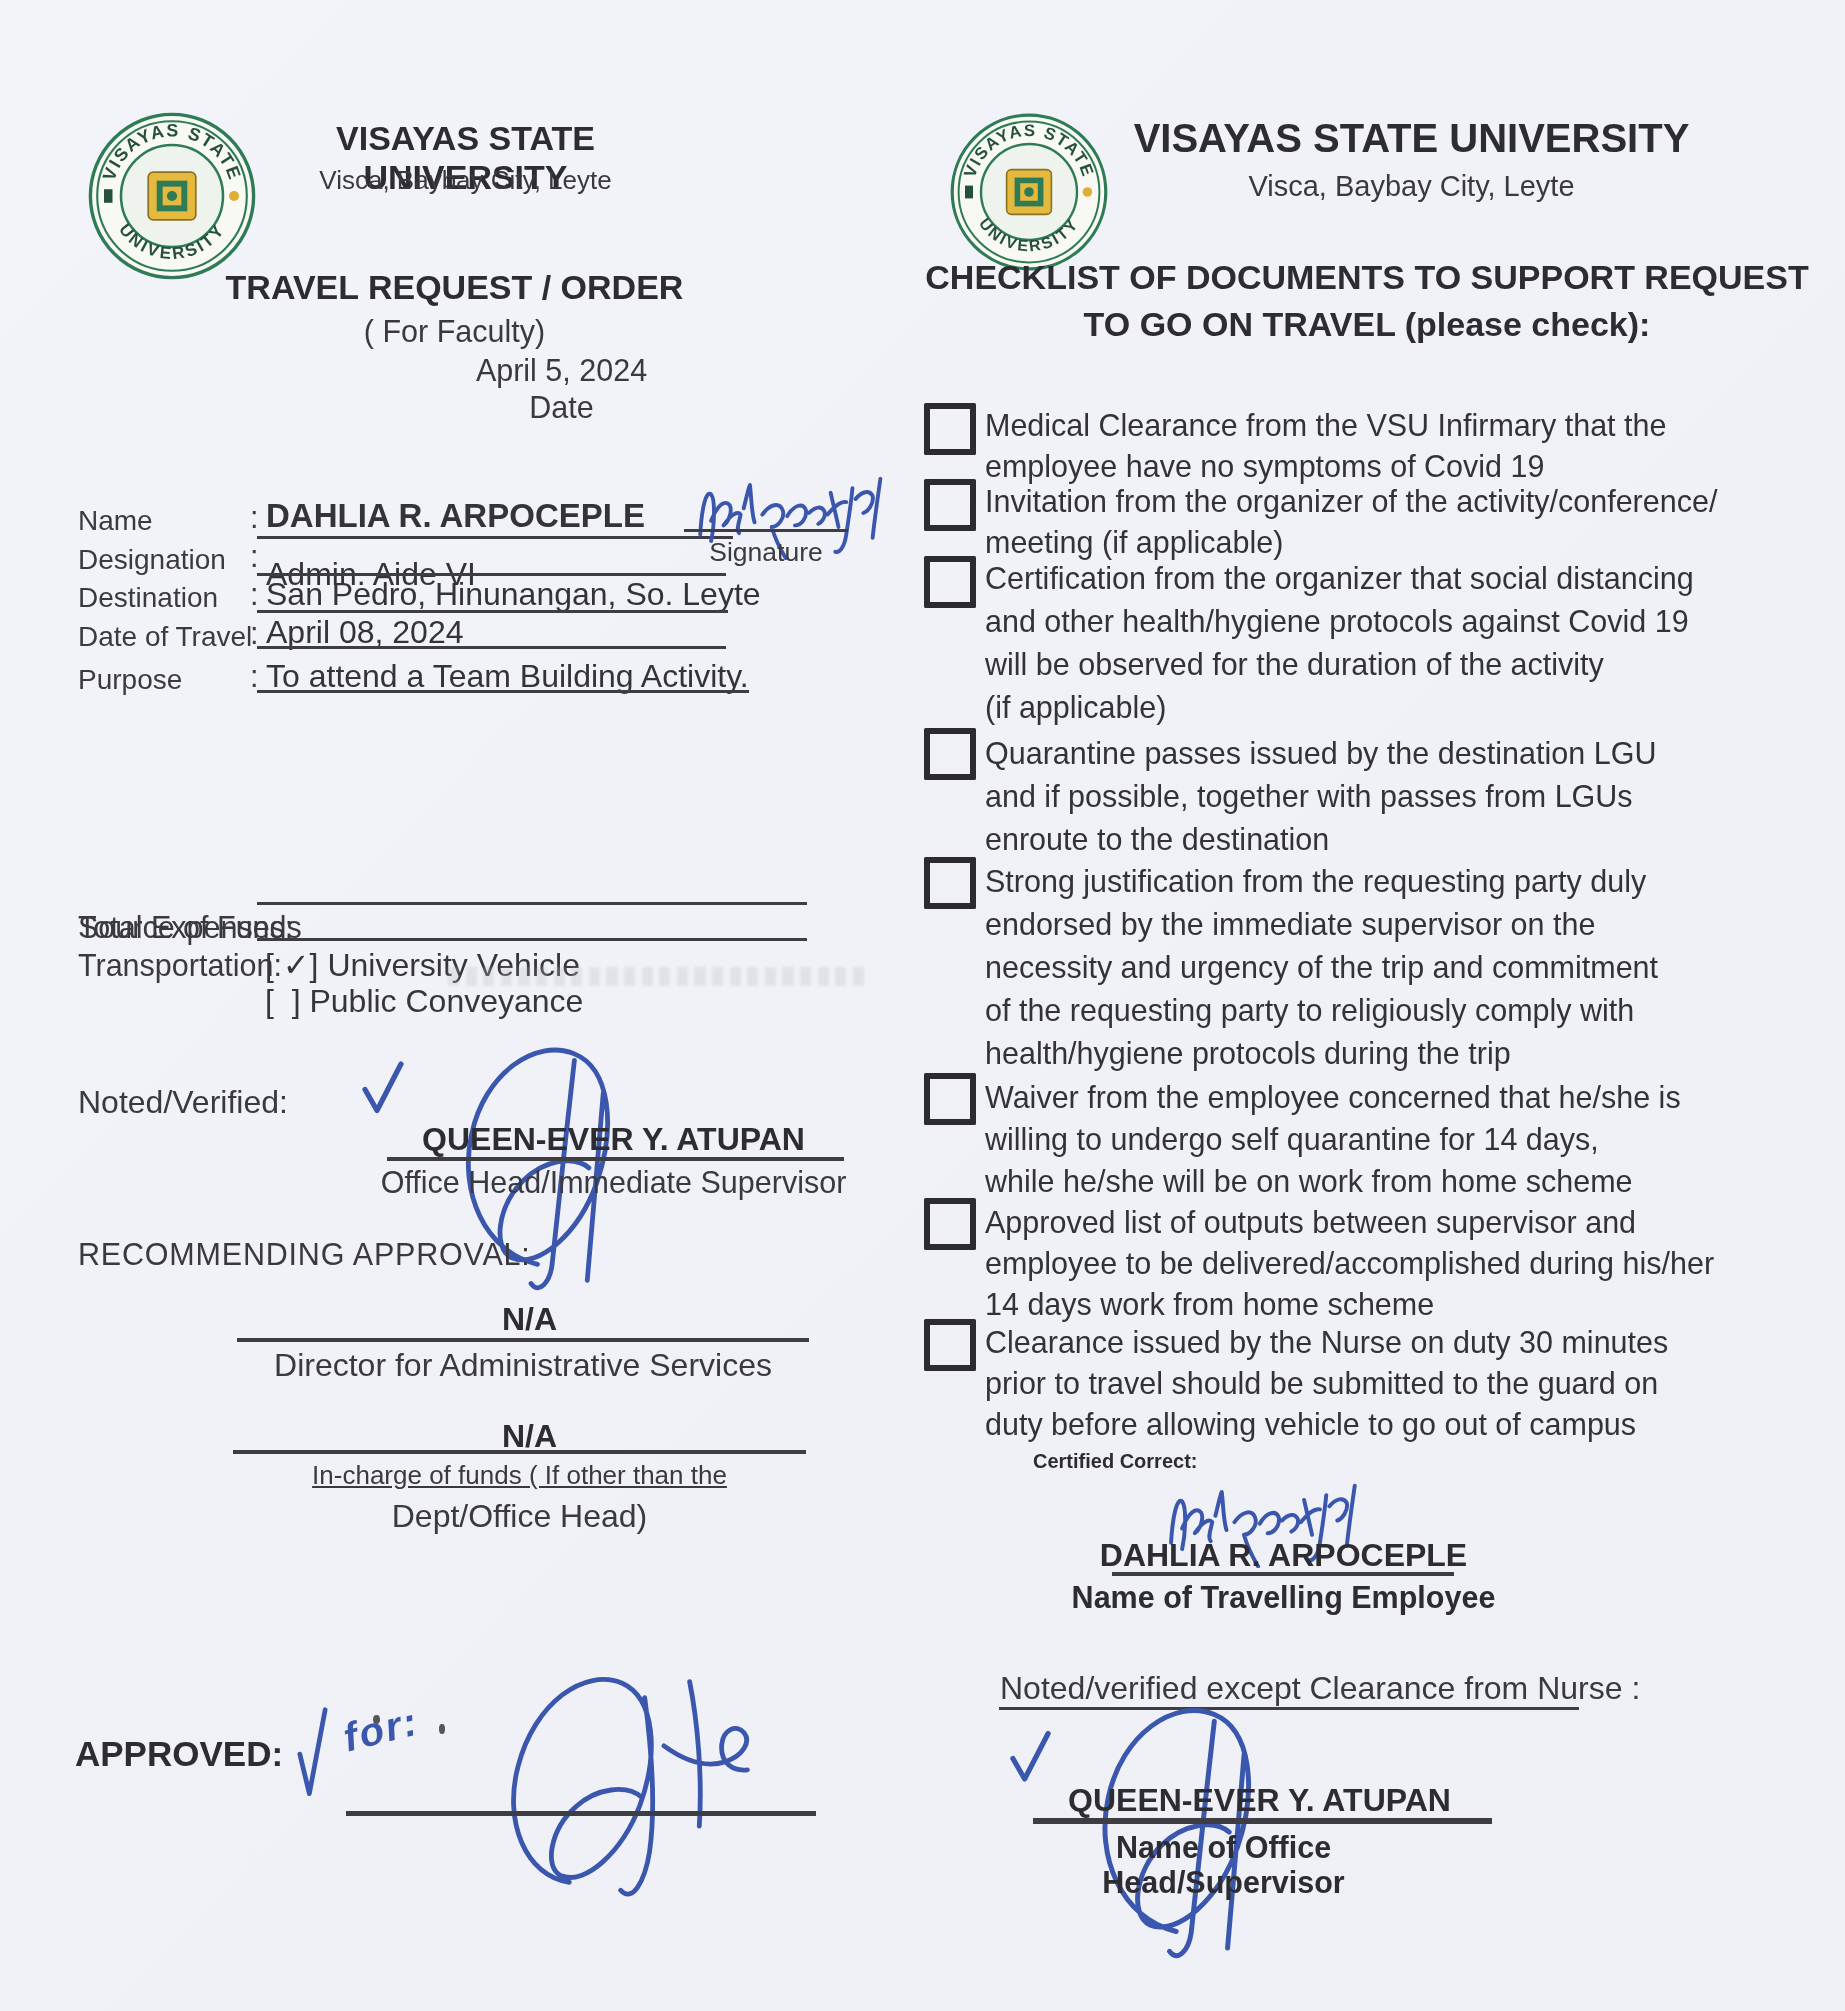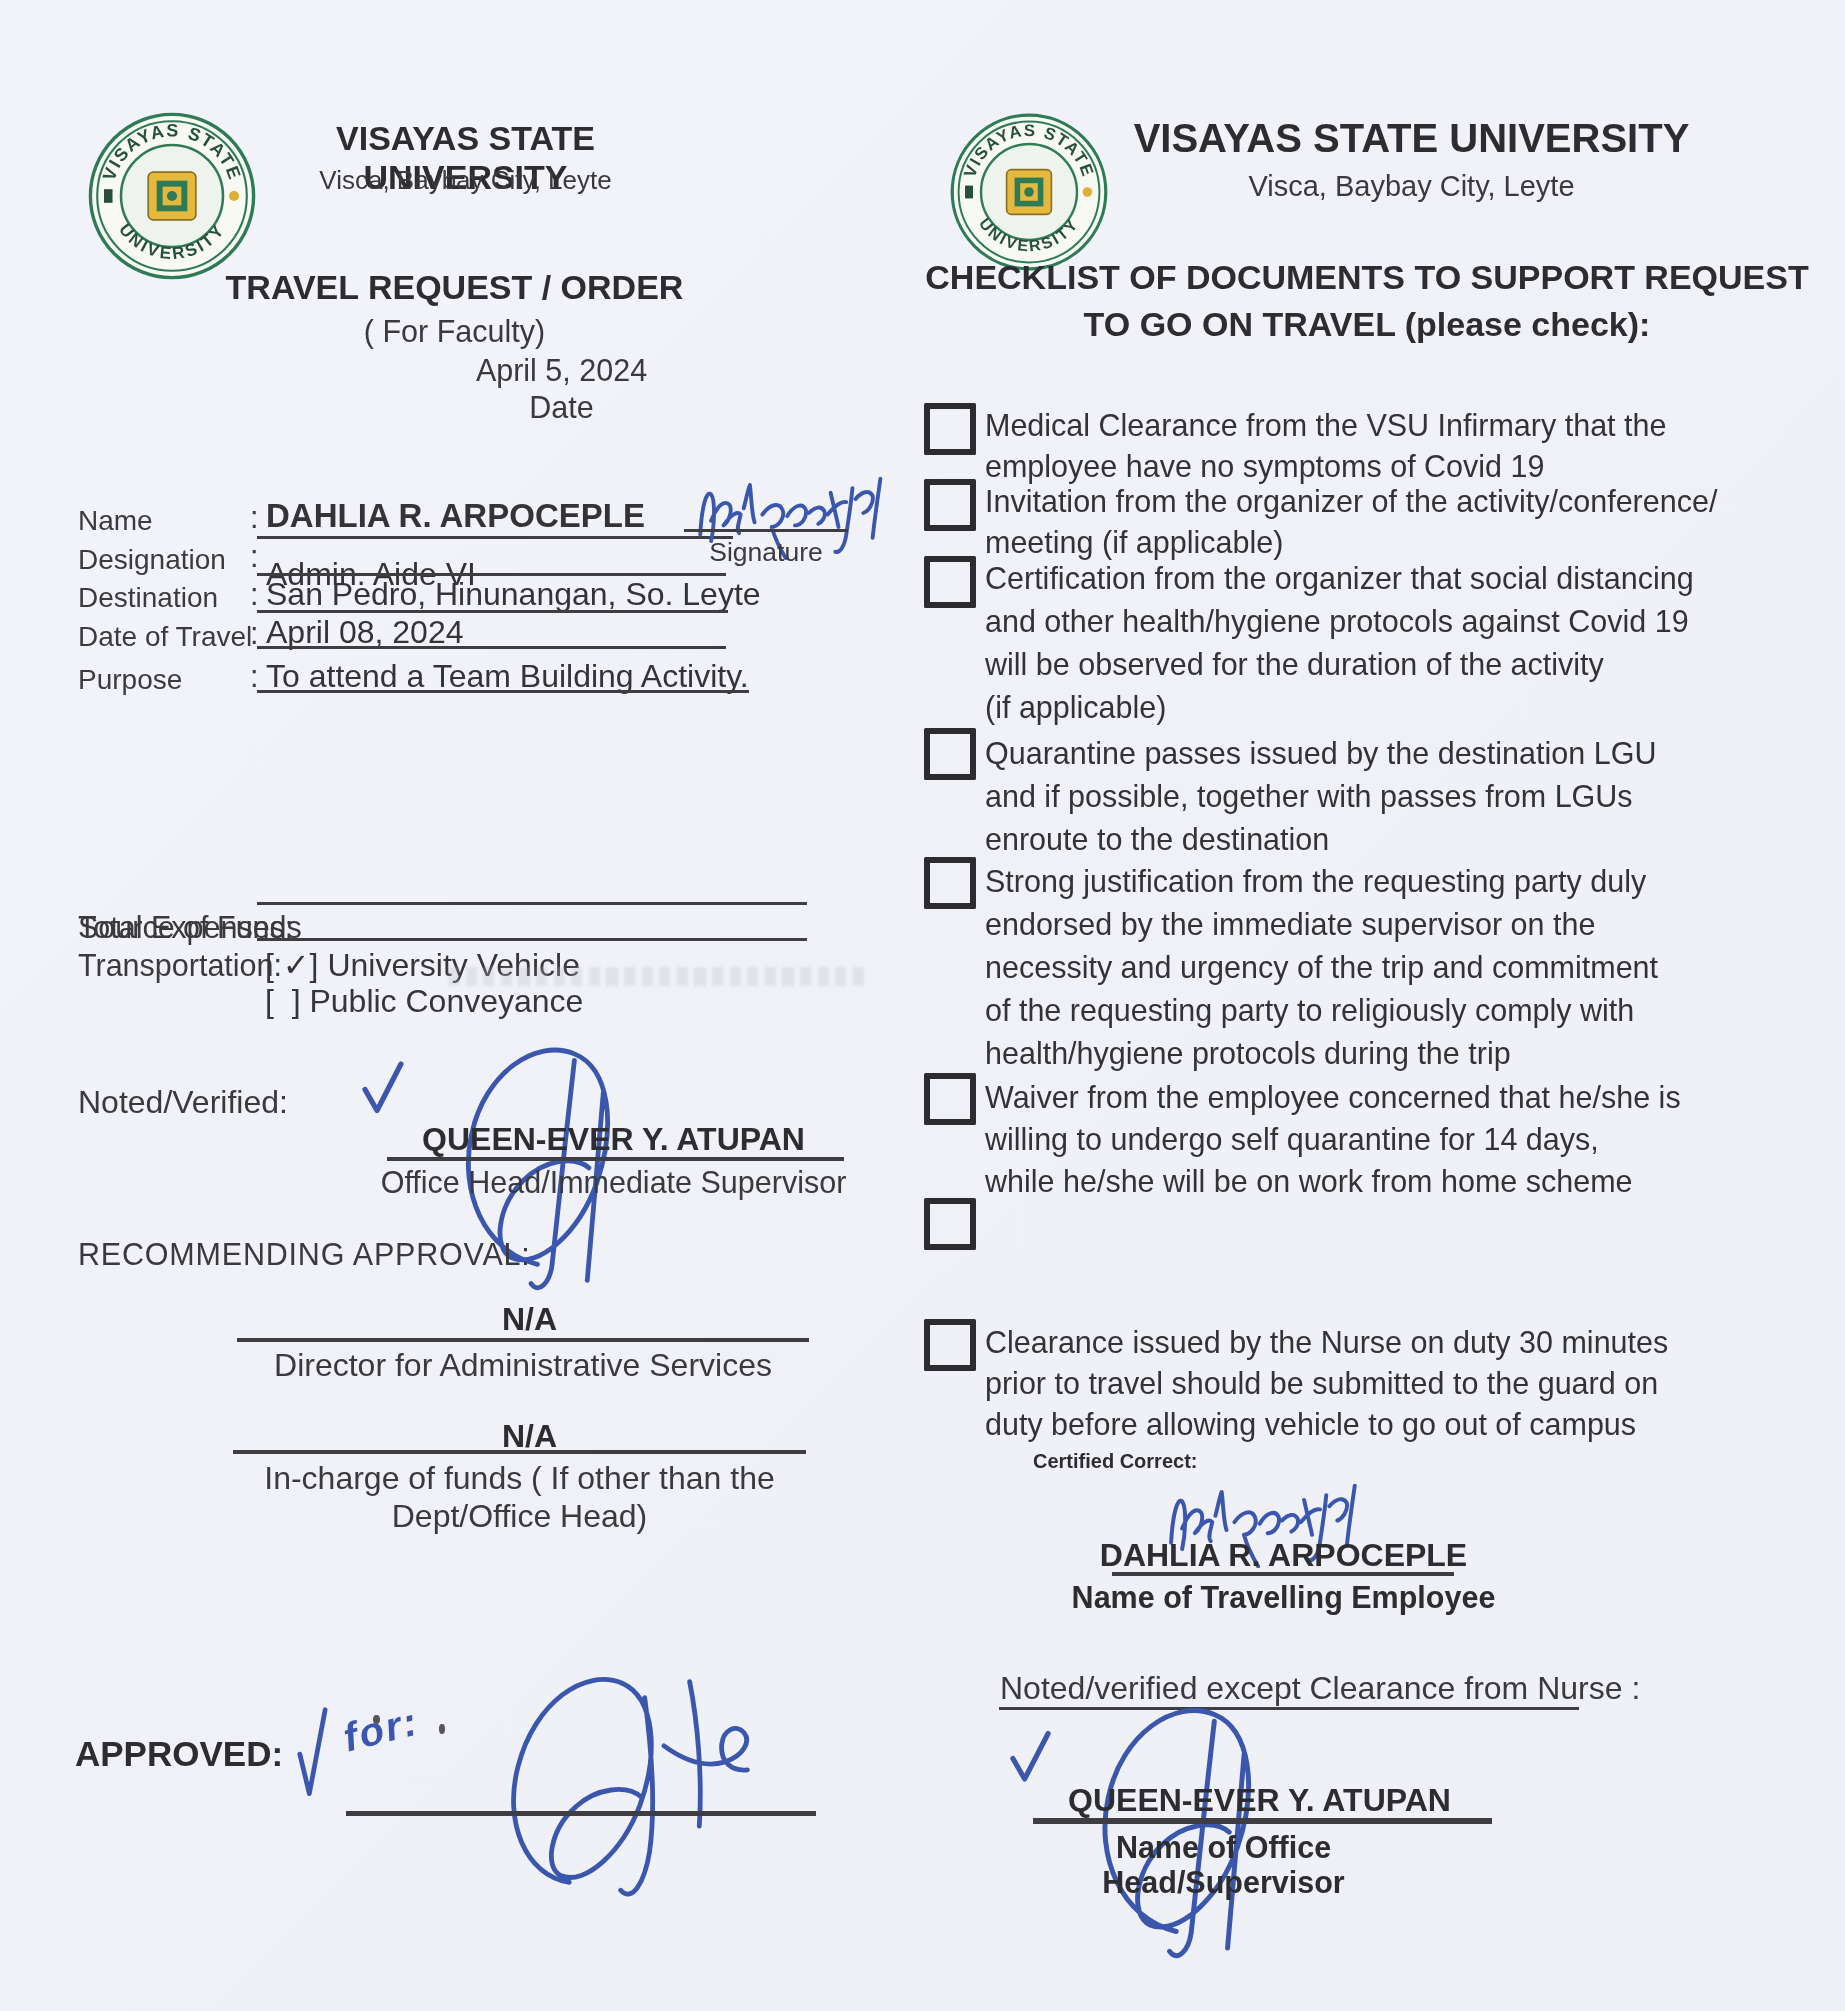--- a/index.html
+++ b/index.html
@@ -139,21 +139,21 @@
   <div class="abs c" style="left:353px;top:1165px;width:521px;font-size:30.5px;">Office Head/Immediate Supervisor</div>
 
   <div class="abs" style="left:78px;top:1237px;font-size:30.5px;letter-spacing:0.8px;">RECOMMENDING APPROVAL:</div>
 
   <div class="abs c b dark" style="left:281px;top:1301px;width:497px;font-size:32px;">N/A</div>
   <div class="ln" style="left:237px;top:1338px;width:572px;height:4px;"></div>
   <div class="abs c" style="left:237px;top:1347px;width:572px;font-size:32px;">Director for Administrative Services</div>
 
   <div class="abs c b dark" style="left:281px;top:1418px;width:497px;font-size:32px;">N/A</div>
   <div class="ln" style="left:233px;top:1450px;width:573px;height:4px;"></div>
-  <div class="abs c" style="left:233px;top:1460px;width:573px;font-size:32px;">In-charge of  funds ( If other than the</div>
+  <div class="abs c" style="left:233px;top:1460px;width:573px;font-size:26px;text-decoration:underline;">In-charge of  funds ( If other than the</div>
   <div class="abs c" style="left:233px;top:1498px;width:573px;font-size:32px;">Dept/Office Head)</div>
 
   <div class="speck" style="left:373px;top:1715px;width:7.2px;height:8.8px;"></div>
   <div class="speck" style="left:439px;top:1724px;width:5.6px;height:10.4px;"></div>
   <div class="abs b dark" style="left:75px;top:1734px;font-size:35px;">APPROVED:</div>
   <svg class="sig" style="left:295px;top:1705px;" width="35" height="95" viewBox="0 0 40 120">
     <path stroke-width="6" d="M4,62 L16,112 L36,6"></path>
   </svg>
   <div class="forNote" style="left:343px;top:1707px;">for:</div>
   <svg class="sig" style="left:449px;top:1649px;" width="369" height="282" viewBox="0 0 460 350">
@@ -212,20 +212,23 @@
 necessity and urgency of the trip and commitment
 of the requesting party to religiously comply with
 health/hygiene protocols during the trip</div>
 
   <div class="cb" style="left:924px;top:1073px;"></div>
   <div class="ck-text" style="top:1076px;line-height:42px;">Waiver from the employee concerned that he/she is
 willing to undergo self quarantine for 14 days,
 while he/she will be on work from home scheme</div>
 
   <div class="cb" style="left:924px;top:1198px;"></div>
+  <div class="ck-text" style="top:1202px;line-height:41px;">Approved list of outputs between supervisor and
+employee to be delivered/accomplished during his/her
+14 days work from home scheme</div>
 
   <div class="cb" style="left:924px;top:1319px;"></div>
   <div class="ck-text" style="top:1322px;line-height:41px;">Clearance issued by the Nurse on duty 30 minutes
 prior to travel should be submitted to the guard on
 duty before allowing vehicle to go out of campus</div>
 
   <div class="abs b dark" style="left:1033px;top:1450px;font-size:20px;">Certified Correct:</div>
   <svg class="sig" style="left:1155px;top:1473px;" width="257" height="95" viewBox="0 0 300 120">
     <path stroke-width="5" d="M8,88 C10,52 16,30 22,36 C28,44 26,78 22,96 M22,70 C30,50 40,42 46,50 C50,58 44,72 38,76 C46,64 56,56 60,62 C58,72 54,82 58,86 M64,54 C68,38 70,28 72,24 C74,40 74,60 78,72 M88,62 C98,48 110,46 114,56 C118,66 108,78 100,78 C104,92 112,108 118,118 M120,64 C128,50 140,46 144,56 C146,66 138,76 130,76 M148,60 C156,52 164,50 168,58 C170,66 164,72 160,74 M176,34 C180,52 184,68 186,78 M172,62 C180,52 190,44 196,46 M204,28 C202,50 198,74 196,88 C194,102 188,112 182,110 M208,42 C216,32 226,30 230,38 C232,48 224,58 218,60 M240,16 C236,44 232,72 230,92"></path>
   </svg>

